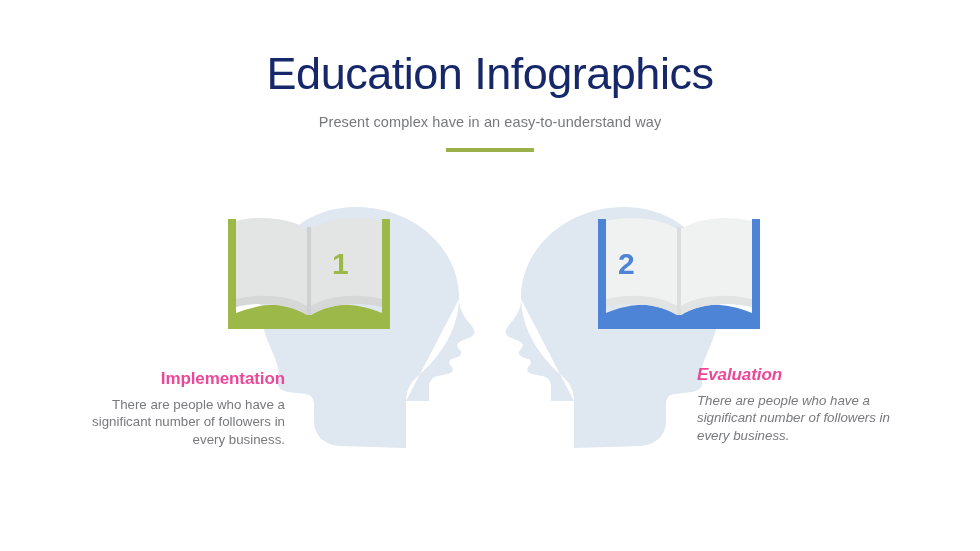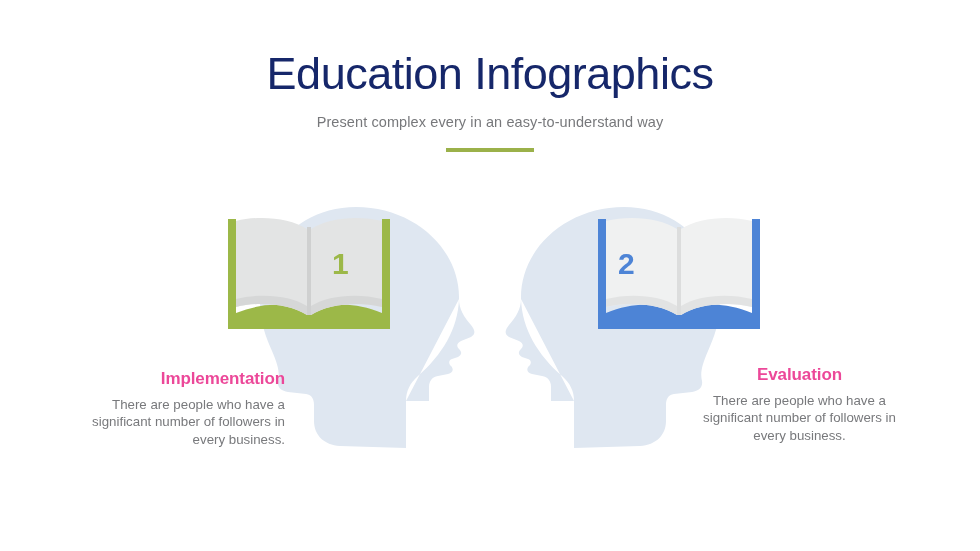--- a/index.html
+++ b/index.html
@@ -103,21 +103,22 @@
     width: 205px;
   }
   .caption-left {
     left: 80px;
     top: 164px;
     text-align: right;
   }
   .caption-right {
     left: 207px;
     top: 160px;
-    text-align: center;
+    text-align: left;
+    font-style: italic;
   }
   .caption h3 {
     margin: 0 0 7px 0;
     font-size: 17px;
     font-weight: 700;
     color: #ec4899;
     line-height: 1.15;
     letter-spacing: -0.1px;
   }
   .caption p {
@@ -128,21 +129,21 @@
     line-height: 17.5px;
   }
 </style>
 </head>
 <body>
 
 <div class="slide">
 
   <div class="header">
     <h1 class="title">Education Infographics</h1>
-    <p class="subtitle">Present complex every in an easy-to-understand way</p>
+    <p class="subtitle">Present complex have in an easy-to-understand way</p>
     <div class="divider-wrap">
       <div class="divider"></div>
     </div>
   </div>
 
   <div class="panel panel-left">
 
     <svg class="head-svg" viewBox="0 0 260 250">
       <path fill="#dfe7f1" d="
         M 128 2

